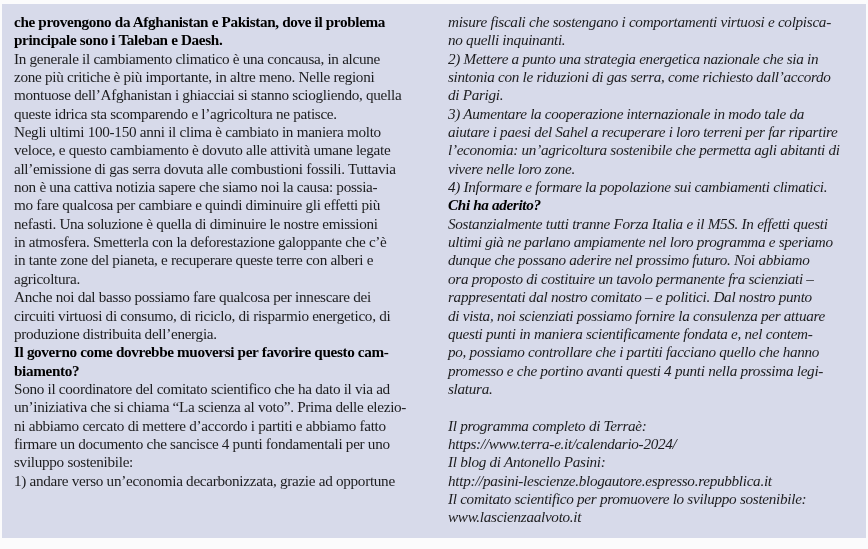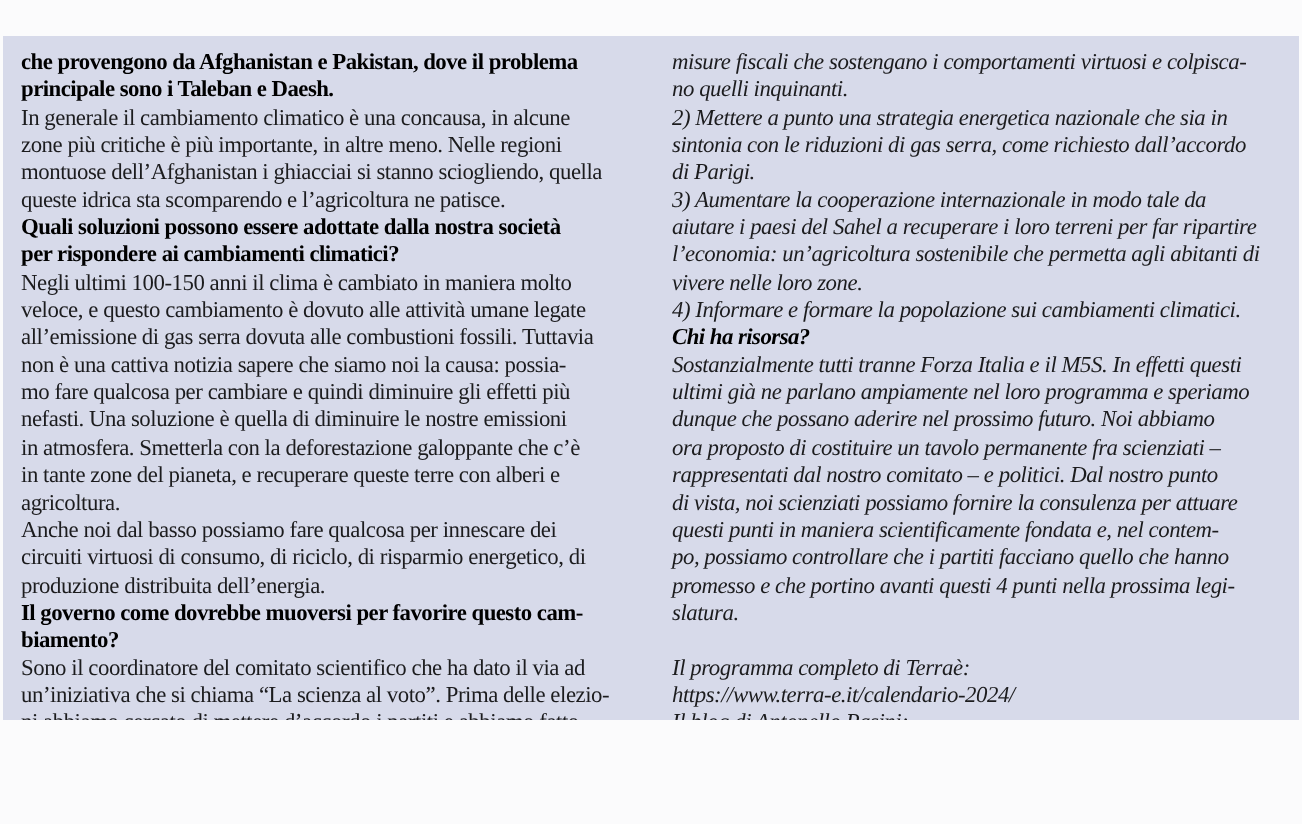--- a/index.html
+++ b/index.html
@@ -12,23 +12,23 @@
     font-family: "Liberation Serif", "DejaVu Serif", serif;
   }
   .page-wrap {
     position: relative;
     width: 868px;
     height: 549px;
   }
   .panel {
     position: absolute;
     left: 2px;
-    top: 24px;
+    top: 4px;
     width: 864px;
-    height: 456px;
+    height: 534px;
     background: #d7daea;
     overflow: hidden;
   }
   .col {
     position: absolute;
     top: 9px;
     font-size: 15.2px;
     line-height: 18.35px;
     letter-spacing: -0.3px;
     color: #1c1c1e;
@@ -52,22 +52,20 @@
 <div class="page-wrap">
   <div class="panel">
 
     <div class="col left">
       <div class="block bold">che provengono da Afghanistan e Pakistan, dove il problema
 principale sono i Taleban e Daesh.</div>
       <div class="block normal">In generale il cambiamento climatico è una concausa, in alcune
 zone più critiche è più importante, in altre meno. Nelle regioni
 montuose dell’Afghanistan i ghiacciai si stanno sciogliendo, quella
 queste idrica sta scomparendo e l’agricoltura ne patisce.</div>
-      <div class="block bold">Quali soluzioni possono essere adottate dalla nostra società
-per rispondere ai cambiamenti climatici?</div>
       <div class="block normal">Negli ultimi 100-150 anni il clima è cambiato in maniera molto
 veloce, e questo cambiamento è dovuto alle attività umane legate
 all’emissione di gas serra dovuta alle combustioni fossili. Tuttavia
 non è una cattiva notizia sapere che siamo noi la causa: possia-
 mo fare qualcosa per cambiare e quindi diminuire gli effetti più
 nefasti. Una soluzione è quella di diminuire le nostre emissioni
 in atmosfera. Smetterla con la deforestazione galoppante che c’è
 in tante zone del pianeta, e recuperare queste terre con alberi e
 agricoltura.
 Anche noi dal basso possiamo fare qualcosa per innescare dei
@@ -87,21 +85,21 @@
       <div class="block normal">misure fiscali che sostengano i comportamenti virtuosi e colpisca-
 no quelli inquinanti.
 2) Mettere a punto una strategia energetica nazionale che sia in
 sintonia con le riduzioni di gas serra, come richiesto dall’accordo
 di Parigi.
 3) Aumentare la cooperazione internazionale in modo tale da
 aiutare i paesi del Sahel a recuperare i loro terreni per far ripartire
 l’economia: un’agricoltura sostenibile che permetta agli abitanti di
 vivere nelle loro zone.
 4) Informare e formare la popolazione sui cambiamenti climatici.</div>
-      <div class="block bold">Chi ha risorsa?</div>
+      <div class="block bold">Chi ha aderito?</div>
       <div class="block normal">Sostanzialmente tutti tranne Forza Italia e il M5S. In effetti questi
 ultimi già ne parlano ampiamente nel loro programma e speriamo
 dunque che possano aderire nel prossimo futuro. Noi abbiamo
 ora proposto di costituire un tavolo permanente fra scienziati –
 rappresentati dal nostro comitato – e politici. Dal nostro punto
 di vista, noi scienziati possiamo fornire la consulenza per attuare
 questi punti in maniera scientificamente fondata e, nel contem-
 po, possiamo controllare che i partiti facciano quello che hanno
 promesso e che portino avanti questi 4 punti nella prossima legi-
 slatura.</div>

